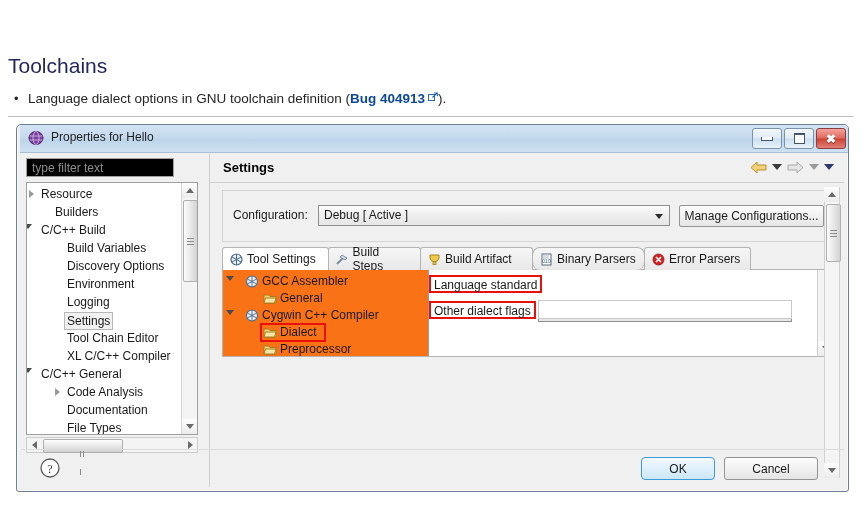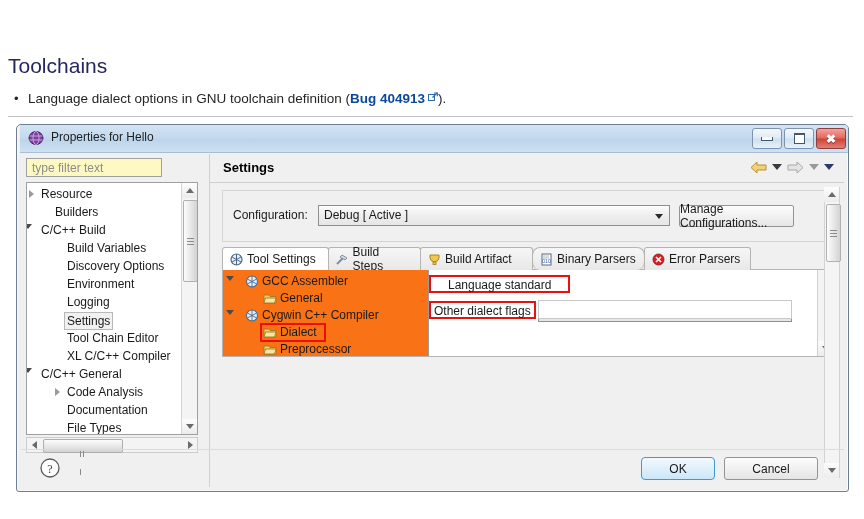--- a/index.html
+++ b/index.html
@@ -77,22 +77,22 @@
   .glyph-x { font-size: 12px; font-weight: bold; color: #fff; line-height: 1; text-shadow: 0 1px 0 #7b2b22; }
 
   .dialog-body {
     position: absolute; left: 4px; top: 29px; right: 4px; bottom: 4px;
     background: #f0f0f0;
   }
 
   
   .filter-box {
     position: absolute; left: 5px; top: 4px;
-    width: 136px; height: 19px;
-    background: #fef9c3; border: 1px solid #a0a0a0;
+    width: 148px; height: 19px;
+    background: #000000; border: 1px solid #a0a0a0;
     font-size: 12px; color: #8c8c8c;
     padding: 0 17px 0 5px; line-height: 19px;
     box-sizing: border-box;
   }
   .left-tree {
     position: absolute; left: 5px; top: 28px;
     width: 172px; height: 253px;
     background: #ffffff; border: 1px solid #a0a0a0;
     box-sizing: border-box; overflow: hidden;
   }
@@ -206,21 +206,21 @@
   }
   .config-combo { left: 95px; top: 14px; width: 352px; }
   .btn {
     position: absolute; height: 22px;
     background: linear-gradient(180deg,#fcfcfc,#f1f1f1 50%,#e6e6e6);
     border: 1px solid #949494; border-radius: 2px;
     font-size: 12px; color: #1a1a1a;
     display: flex; align-items:center; justify-content:center;
     box-sizing: border-box;
   }
-  .manage-btn { left: 456px; top: 14px; width: 115px; }
+  .manage-btn { left: 456px; top: 14px; width: 145px; }
 
   
   .tabstrip { position: absolute; left: 12px; top: 93px; width: 612px; height: 23px; }
   .tab {
     position: absolute; top: 0; height: 23px;
     border: 1px solid #b4b4b4; border-bottom: none;
     border-radius: 3px 3px 0 0;
     background: linear-gradient(180deg,#f6f6f6,#e8e8e8);
     font-size: 12px; color: #1a1a1a;
     display: flex; align-items: center; gap: 4px;
@@ -511,21 +511,21 @@
                   <span class="tt-icon" style="left: 40px;"><svg width="14" height="13" viewBox="0 0 14 13">
                       <path d="M1 3 H5.5 L7 4.5 H13 V11 H1 Z" fill="#f2cf72" stroke="#9c7a1e" stroke-width="0.9"></path>
                       <path d="M2.5 6 H13 L11.5 11 H1 Z" fill="#fae5a8" stroke="#9c7a1e" stroke-width="0.9"></path>
                     </svg></span>
                   <span class="tt-label" style="left: 57px;">Preprocessor</span>
                 </div>
               </div>
           </div>
 
           <div id="field-labels">
-              <div style="position: absolute; left: 206px; top: 5px; height: 18px; line-height: 17px; font-size: 12px; color: rgb(26, 26, 26); white-space: nowrap; padding: 0px 17px; box-sizing: border-box; border: 2px solid rgb(232, 17, 14);">Language standard</div>
+              <div style="position: absolute; left: 206px; top: 5px; height: 18px; line-height: 17px; font-size: 12px; color: rgb(26, 26, 26); white-space: nowrap; padding: 0px 3px; box-sizing: border-box; border: 2px solid rgb(232, 17, 14);">Language standard</div>
               <div style="position: absolute; left: 206px; top: 31px; height: 18px; line-height: 17px; font-size: 12px; color: rgb(26, 26, 26); white-space: nowrap; padding: 0px 3px; box-sizing: border-box; border: 2px solid rgb(232, 17, 14);">Other dialect flags</div>
             </div>
 
           <div class="combo field-combo">
             <span class="txt">ISO C++11 (-std=c++0x)</span>
             <span class="arrow"></span>
           </div>
           <div class="field-text"></div>
 
           <div class="panel-vscroll">

